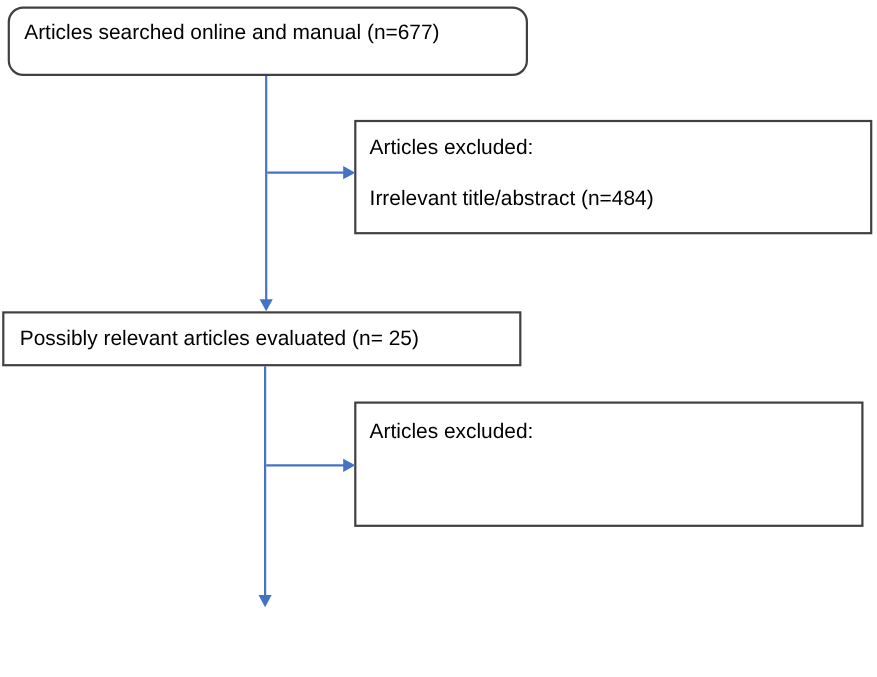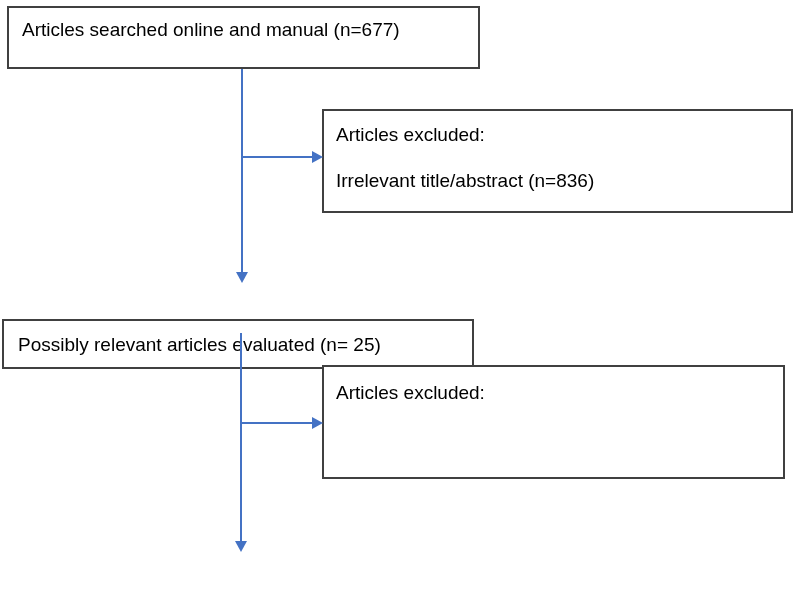--- a/index.html
+++ b/index.html
@@ -17,24 +17,24 @@
     color: #000000;
     overflow: hidden;
   }
   .box {
     position: absolute;
     background: #FFFFFF;
     border: 2px solid #404040;
     box-sizing: border-box;
     line-height: 25px;
   }
-  #box-searched   { left: 7px;   top: 6px;   width: 473px; height: 63px;  padding: 9px 13px; }
+  #box-searched   { left: 7px;   top: 6px;   width: 473px; height: 63px;  padding: 9px 13px; border-radius: 14px; }
   #box-excluded1  { left: 322px; top: 109px; width: 471px; height: 104px; padding: 11px 12px; }
   #box-evaluated  { left: 2px;   top: 283px; width: 472px; height: 50px;
-                    display: flex; align-items: center; padding: 0 14px; margin-top: 36px; }
+                    display: flex; align-items: center; padding: 0 14px; }
   #box-excluded2  { left: 322px; top: 365px; width: 463px; height: 114px; padding: 13px 12px; }
   #box-identified { left: 2px;   top: 552px; width: 472px; height: 58px;  padding: 10px 14px; }
   .excl-line2 { margin-top: 21px; }
   .arrows {
     position: absolute;
     left: 0; top: 0;
     width: 797px;
     height: 615px;
     pointer-events: none;
   }
@@ -43,21 +43,21 @@
 <body>
 
 <div class="canvas">
 
   <div class="box" id="box-searched">
     <span>Articles searched online and manual (n=677)</span>
   </div>
 
   <div class="box" id="box-excluded1">
     <div>Articles excluded:</div>
-    <div class="excl-line2">Irrelevant title/abstract (n=836)</div>
+    <div class="excl-line2">Irrelevant title/abstract (n=484)</div>
   </div>
 
   <div class="box" id="box-evaluated">
     <span>Possibly relevant articles evaluated (n= 25)</span>
   </div>
 
   <div class="box" id="box-excluded2">
     <div>Articles excluded:</div>
   </div>
 

